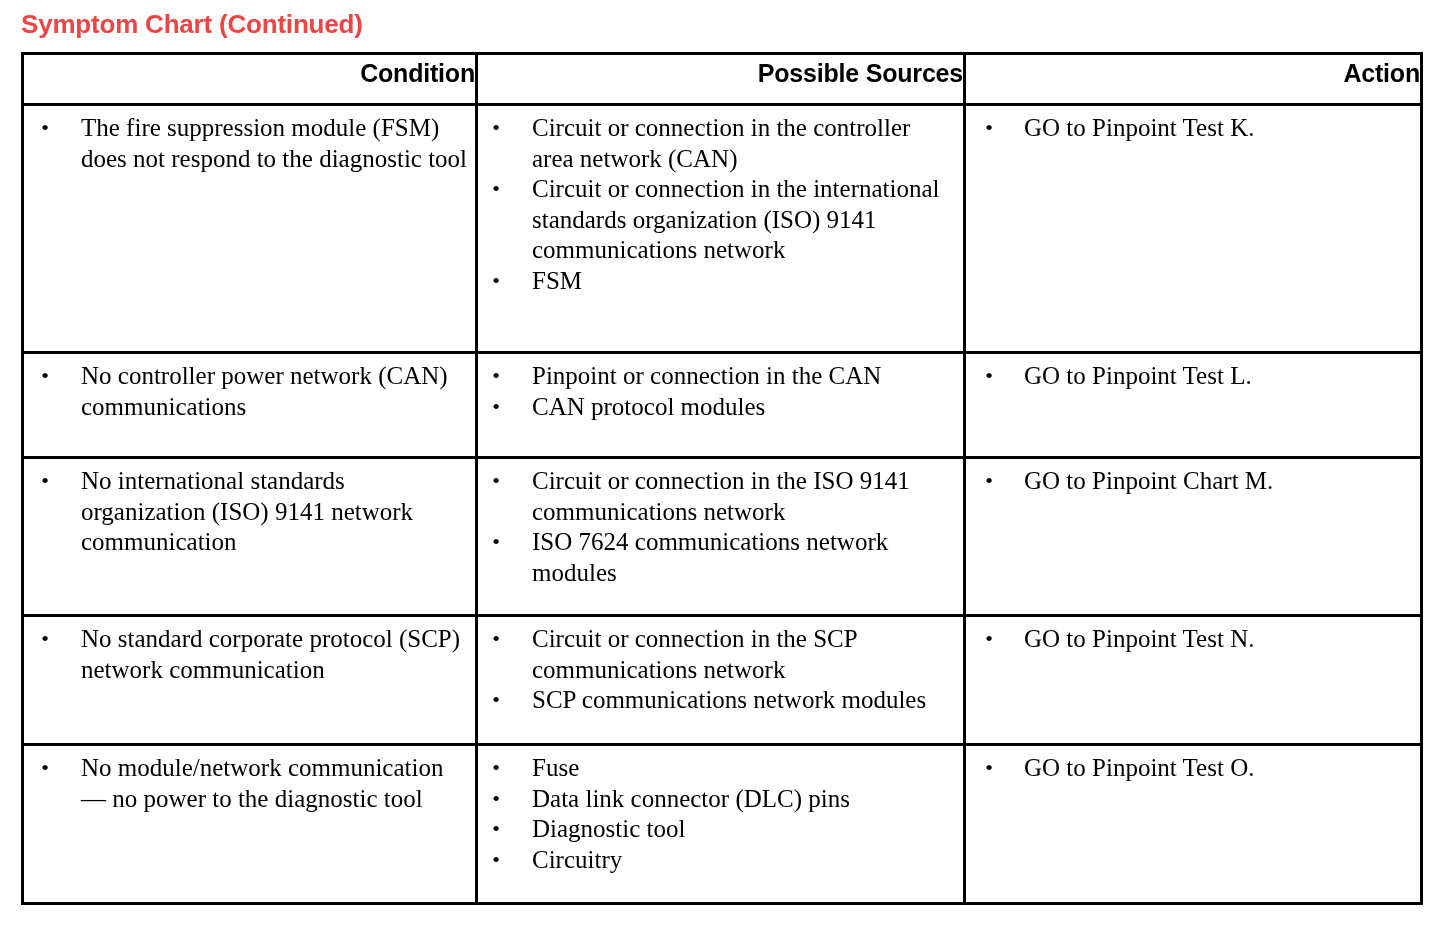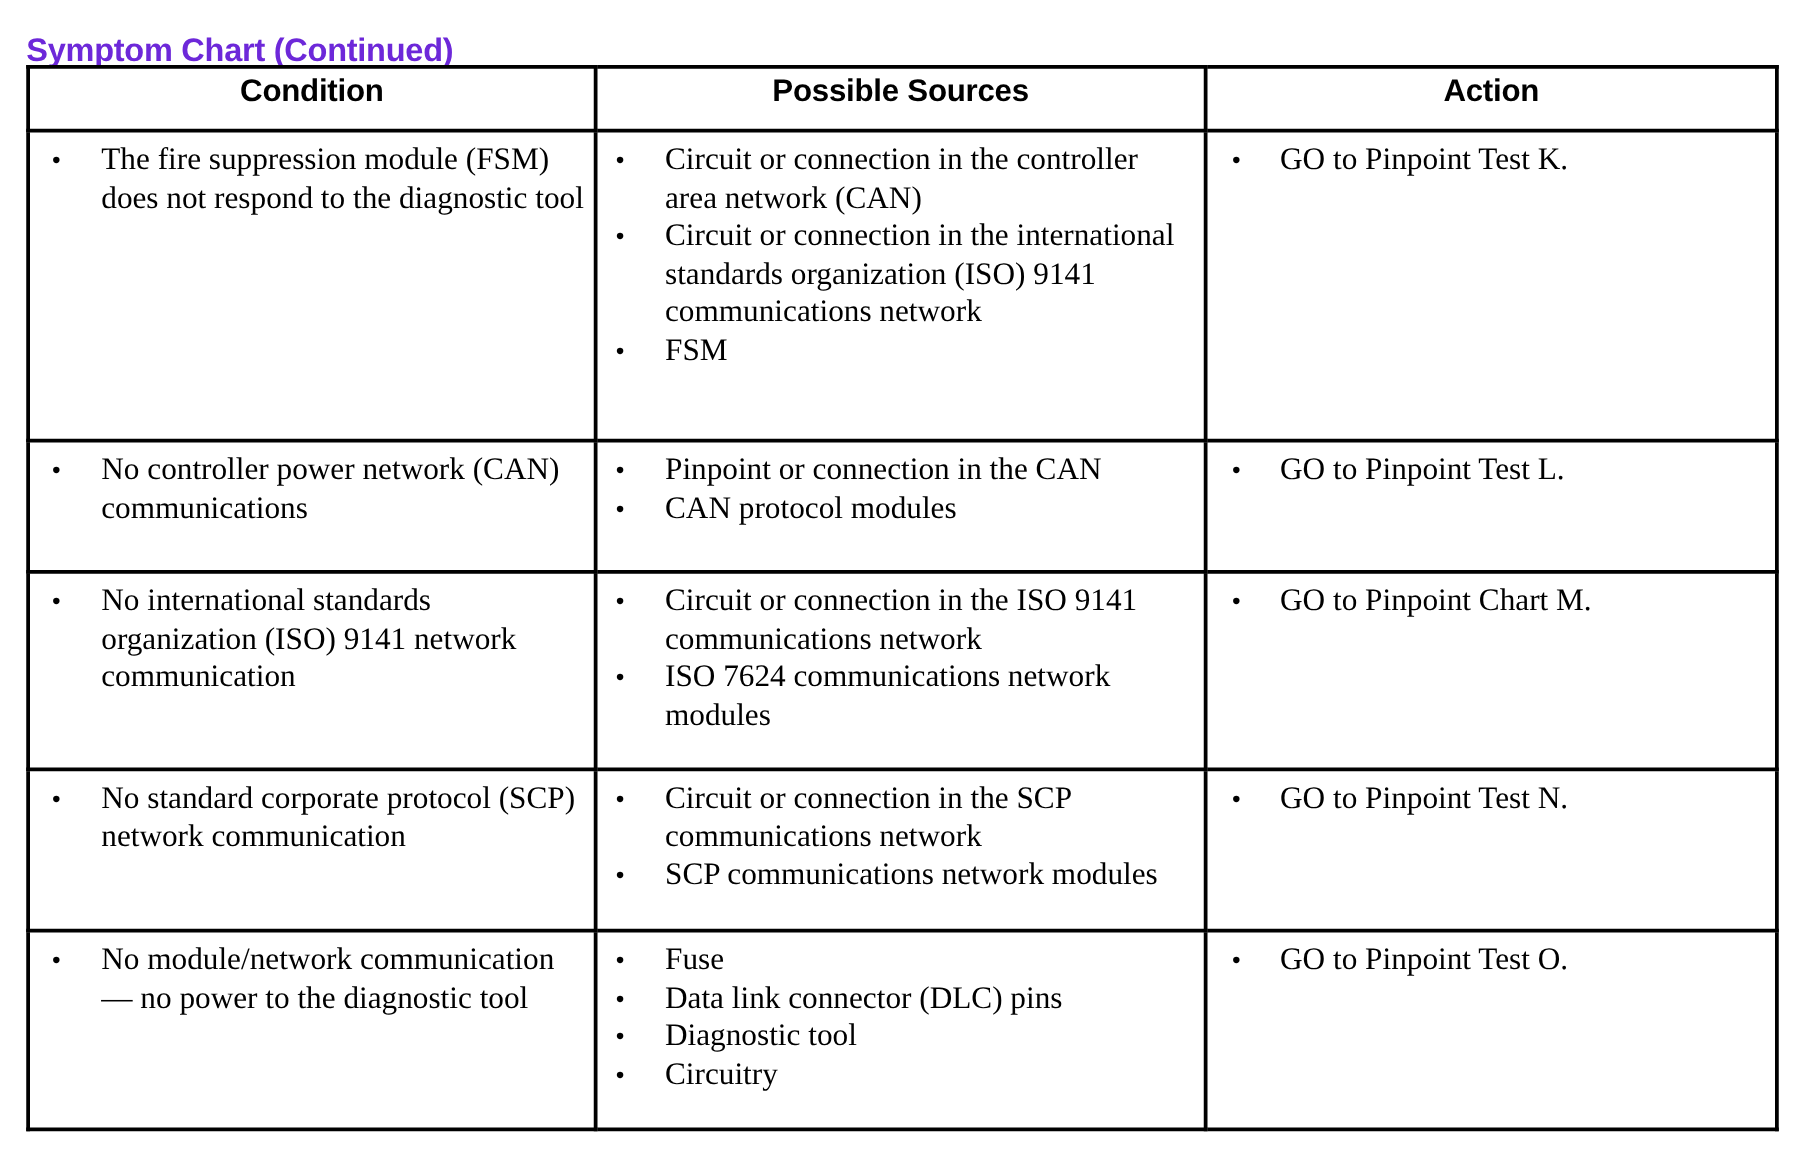--- a/index.html
+++ b/index.html
@@ -27,22 +27,21 @@
   .page-title {
     position: absolute;
     left: 21px;
     top: 9px;
     font-family: "Liberation Sans", "DejaVu Sans", sans-serif;
     font-weight: bold;
     font-size: 26px;
     line-height: 30px;
     letter-spacing: -0.2px;
     white-space: nowrap;
-    color: #6d28d9;
-    margin-top: 16px;
+    color: #ef4444;
   }
 
   
   .chart-table {
     position: absolute;
     left: 21px;
     top: 52px;
     width: 1399px;
     border-collapse: collapse;
     table-layout: fixed;
@@ -58,21 +57,21 @@
     padding: 0;
     vertical-align: top;
     background: #ffffff;
   }
 
   .chart-table thead th {
     font-family: "Liberation Sans", "DejaVu Sans", sans-serif;
     font-weight: bold;
     font-size: 25px;
     line-height: 28px;
-    text-align: center;
+    text-align: right;
     height: 40px;
     padding: 4px 0 4px 0;
     letter-spacing: -0.2px;
   }
 
   
   .cell-list {
     list-style: none;
     margin: 0;
     padding: 7px 6px 10px 0;

